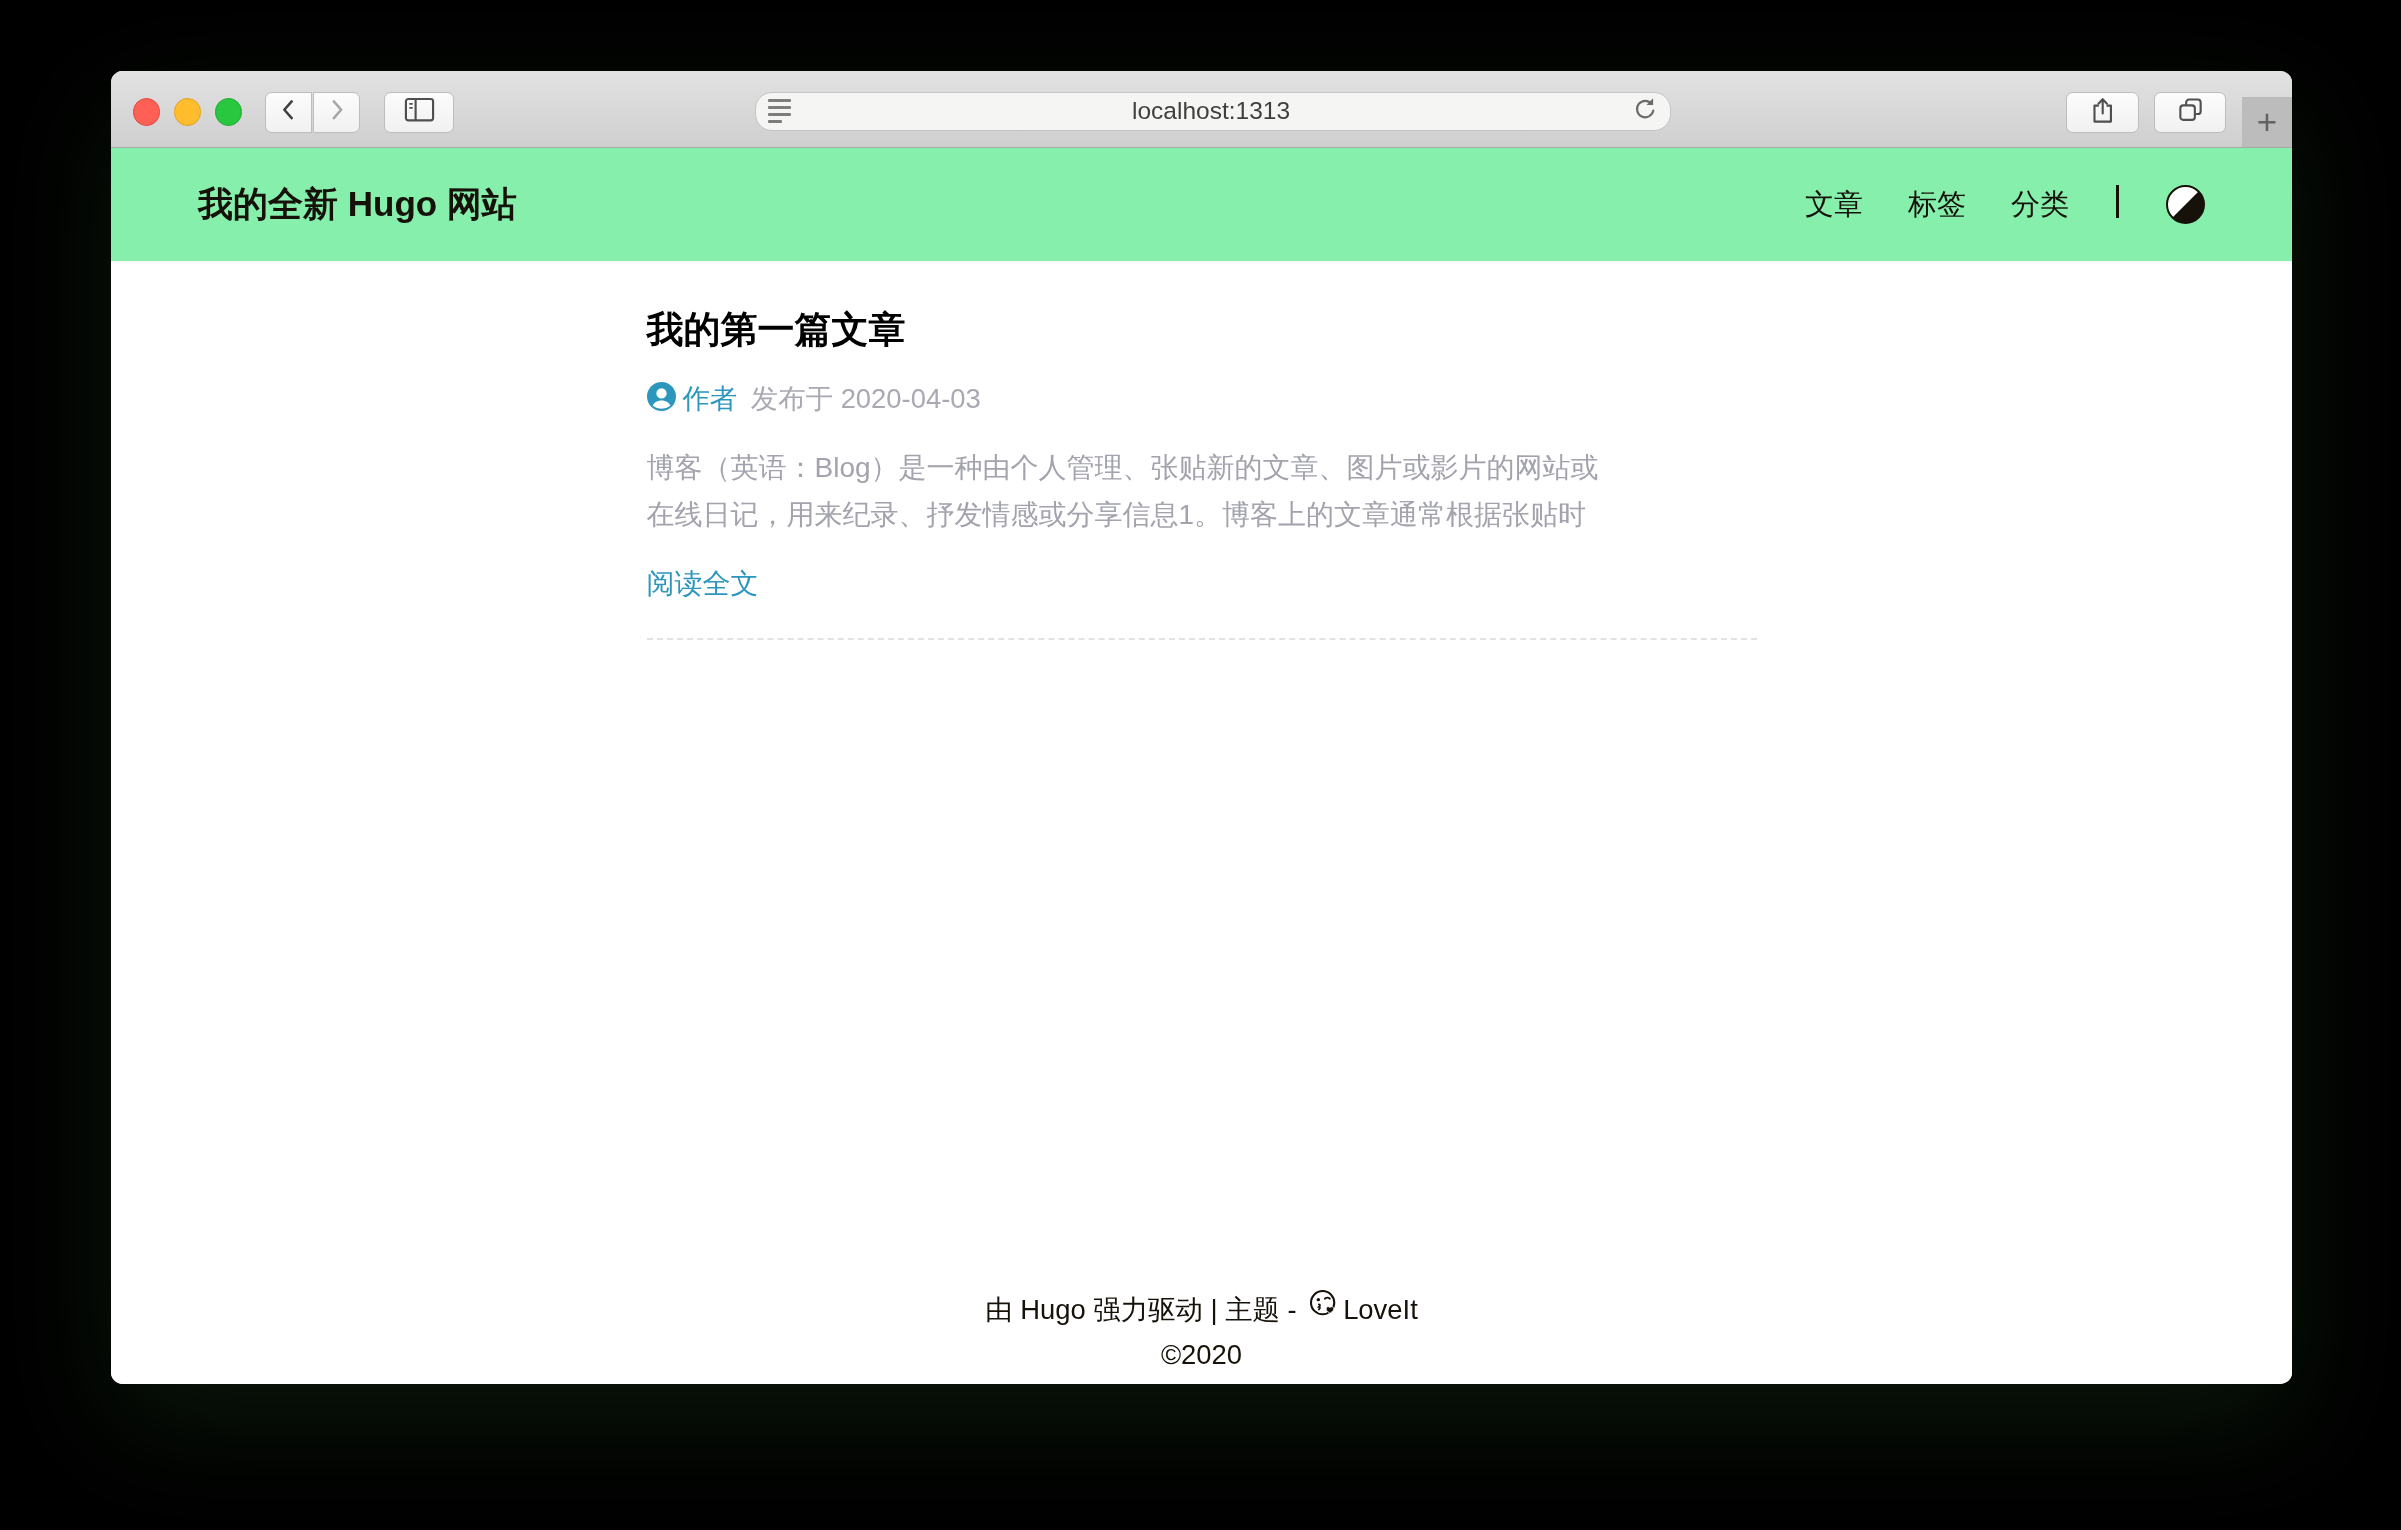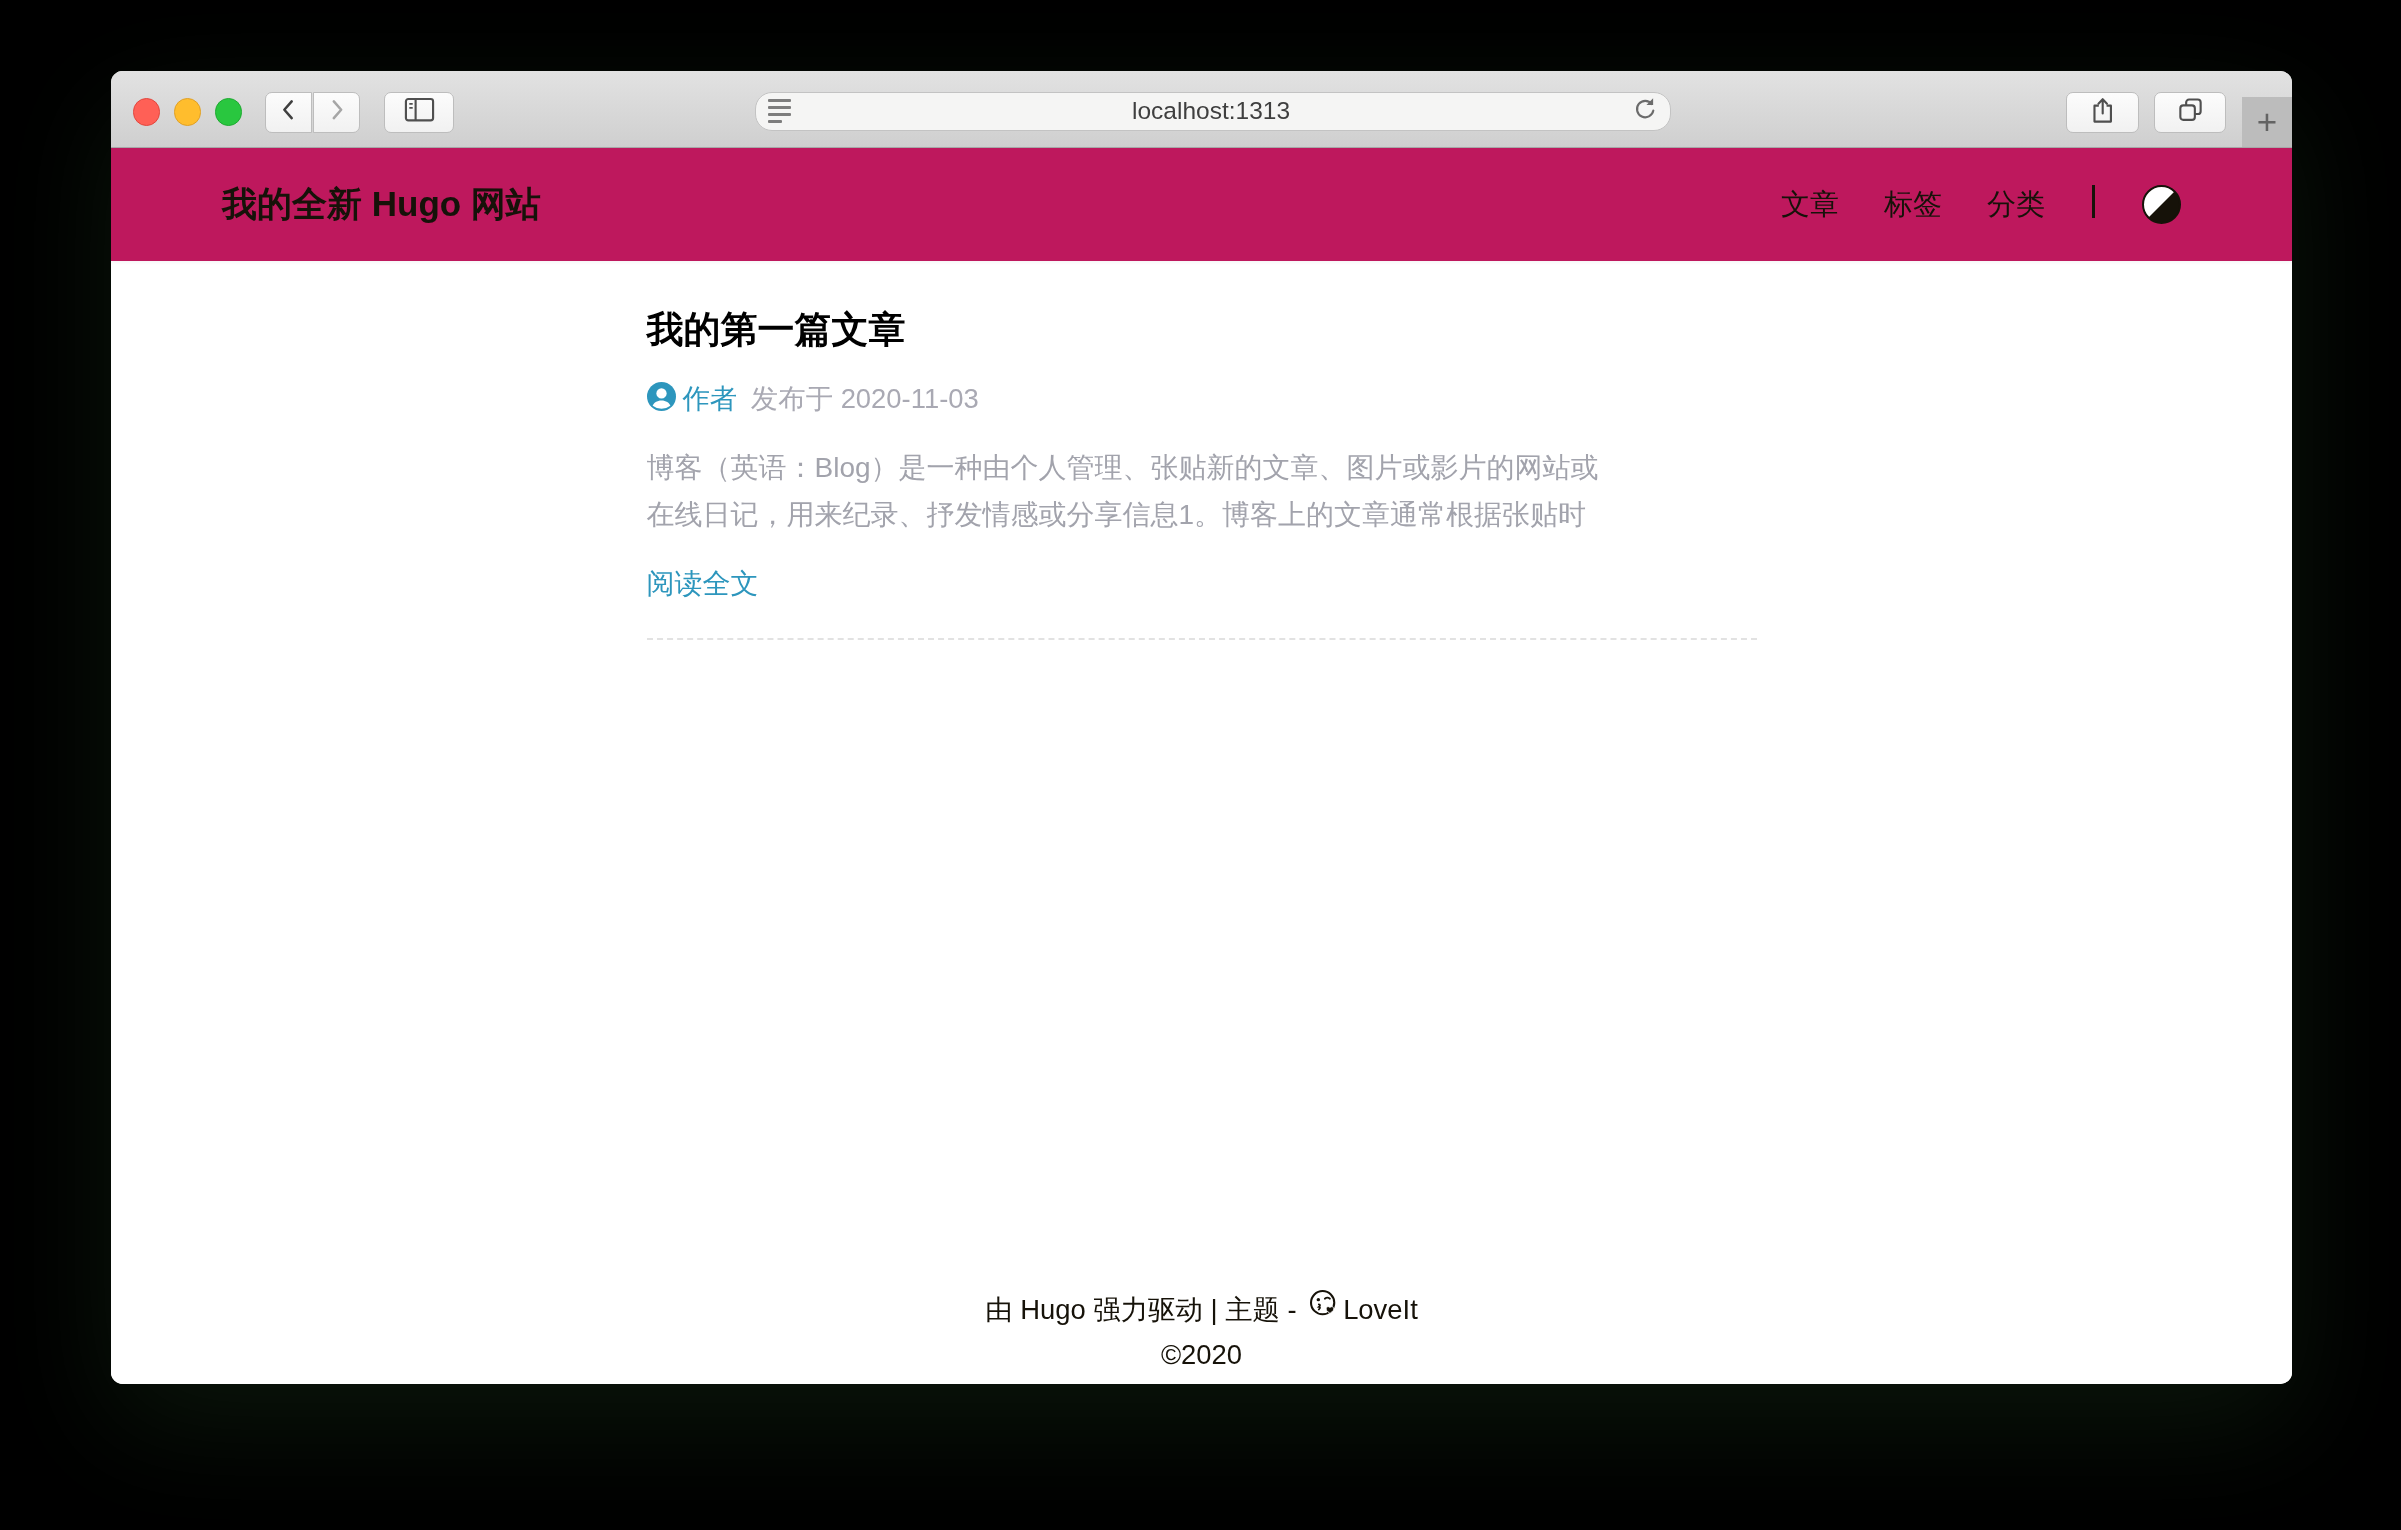--- a/index.html
+++ b/index.html
@@ -50,23 +50,23 @@
   .plus-strip{
     position:absolute;right:0;top:25.5px;bottom:0;width:50px;
     background:#bcbcbc;display:flex;align-items:center;justify-content:center;
     font-size:35px;color:#636363;font-weight:300;
   }
 
   
   .viewport{position:relative;height:1236px;background:#fff;}
 
   .site-header{
-    height:113px;background:#be185d;
+    height:113px;background:#86efac;
     display:flex;align-items:center;justify-content:space-between;
-    padding:0 111px;box-shadow:0 1px 3.9px rgba(0,0,0,.05);
+    padding:0 87px;box-shadow:0 1px 3.9px rgba(0,0,0,.05);
   }
   .site-title{font-size:35px;font-weight:bold;color:#161209;cursor:pointer;}
   .site-nav{display:flex;gap:45px;}
   .nav-link{font-size:29px;color:#161209;cursor:pointer;}
   .nav-divider{width:2.9px;height:33px;background:#161209;margin:0 2px;}
   .theme-toggle{
     width:35px;height:35px;border:2.9px solid #161209;border-radius:50%;
     background:linear-gradient(135deg,#ffffff 49.5%,#161209 50.5%);
     cursor:pointer;
   }
@@ -187,21 +187,21 @@
 
           <div class="post-meta">
             <span>
               <svg width="29" height="29" viewBox="0 0 36 36">
                 <circle cx="18" cy="18" r="18" fill="#2d96bd"></circle>
                 <circle cx="18" cy="14.2" r="6.4" fill="#ffffff"></circle>
                 <path d="M18 23 c-5.6 0 -9.8 3 -11 6.4 a18 18 0 0 0 22 0 C27.8 26 23.6 23 18 23 z" fill="#ffffff"></path>
               </svg>
             </span>
             <span class="author-name">作者</span>
-            <span class="meta-rest">发布于 2020-11-03</span>
+            <span class="meta-rest">发布于 2020-04-03</span>
           </div>
 
           <div class="summary">
             <div>博客（英语：Blog）是一种由个人管理、张贴新的文章、图片或影片的网站或</div>
             <div>在线日记，用来纪录、抒发情感或分享信息1。博客上的文章通常根据张贴时</div>
           </div>
 
           <a class="read-more">阅读全文</a>
 
           <hr class="post-divider">

